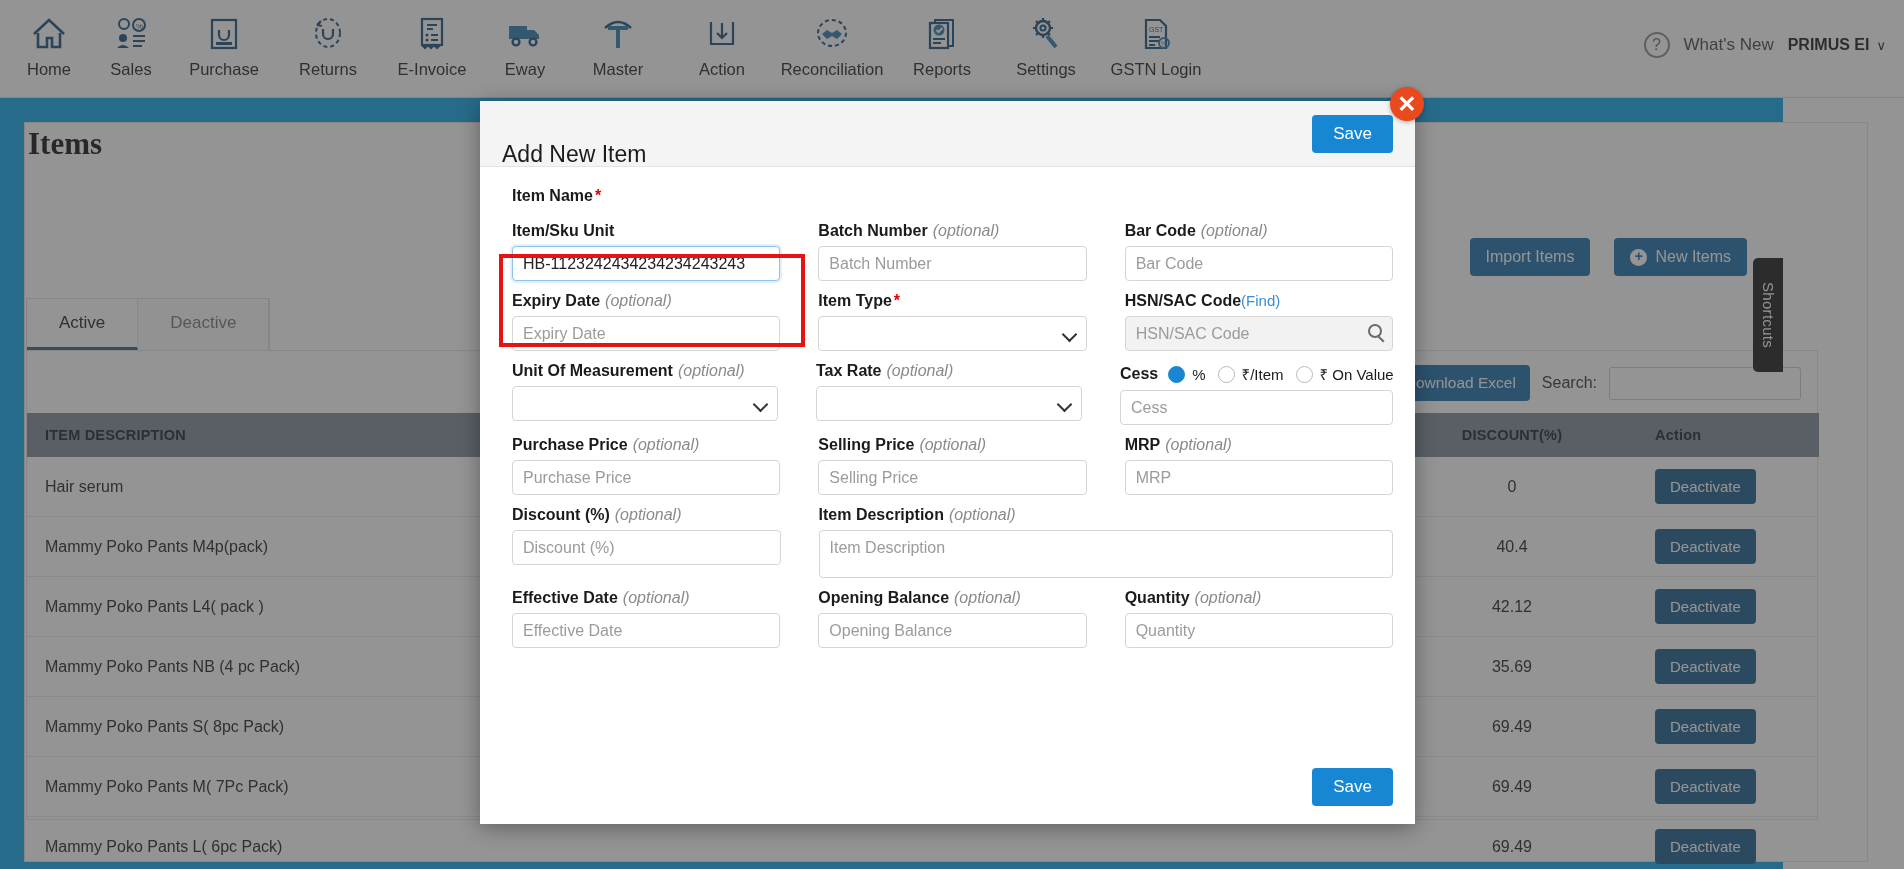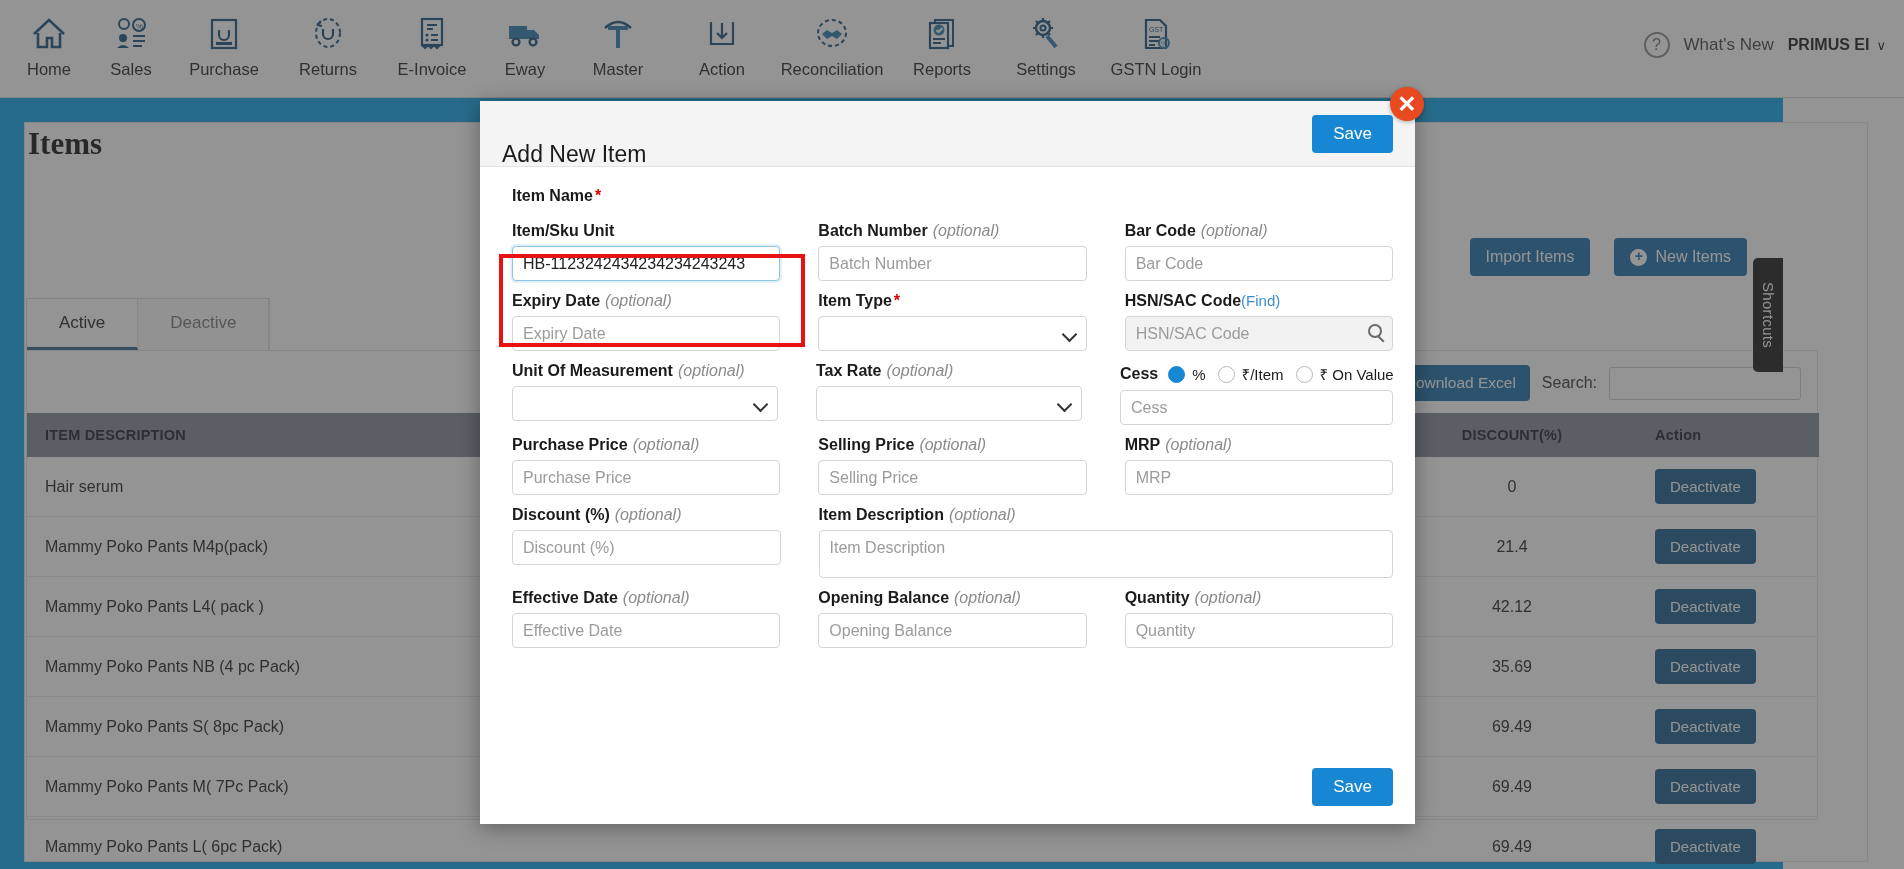--- a/index.html
+++ b/index.html
@@ -408,21 +408,21 @@
               <td></td>
               <td class="num"></td>
               <td class="num">0</td>
               <td><button class="deact-btn">Deactivate</button></td>
             </tr>
             <tr>
               <td>Mammy Poko Pants M4p(pack)</td>
               <td></td>
               <td></td>
               <td class="num"></td>
-              <td class="num">21.4</td>
+              <td class="num">40.4</td>
               <td><button class="deact-btn">Deactivate</button></td>
             </tr>
             <tr>
               <td>Mammy Poko Pants L4( pack )</td>
               <td></td>
               <td></td>
               <td class="num"></td>
               <td class="num">42.12</td>
               <td><button class="deact-btn">Deactivate</button></td>
             </tr>

